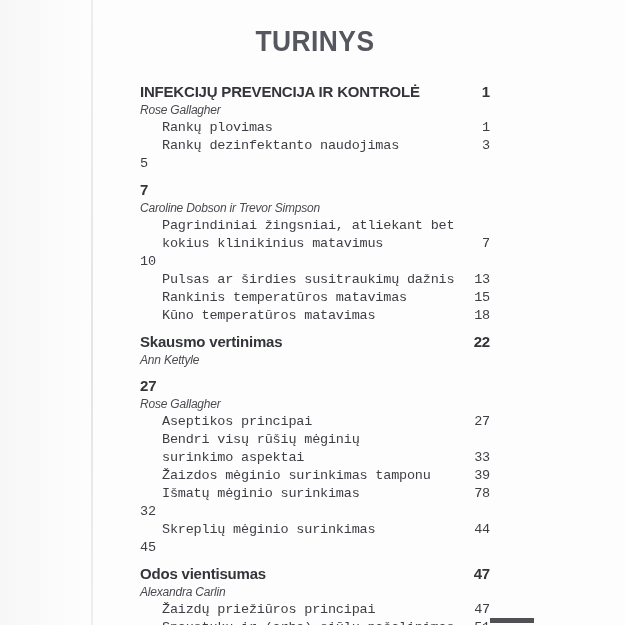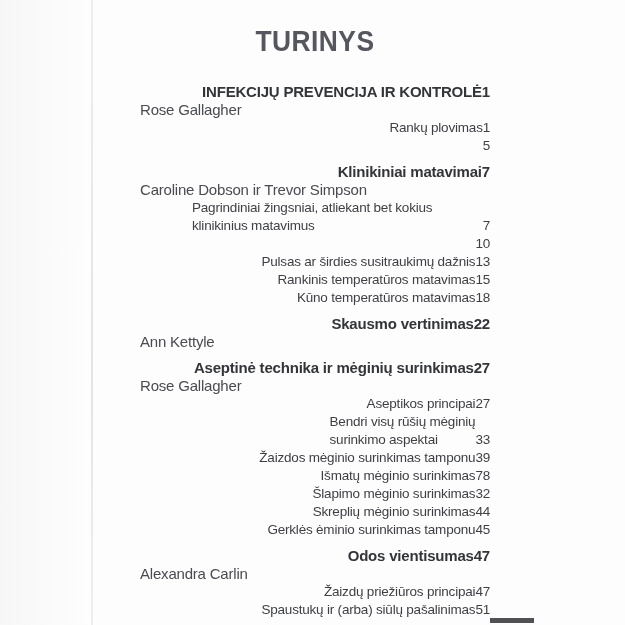--- a/index.html
+++ b/index.html
@@ -47,43 +47,44 @@
     margin-bottom: 26px;
   }
   .toc-section {
     margin-top: 8px;
   }
   .toc-section:first-child {
     margin-top: 0;
   }
   .row {
     display: flex;
-    justify-content: flex-end;
+    justify-content: space-between;
     align-items: flex-end;
-    margin-left: 30px;
   }
   .heading-row {
     font-weight: 700;
     color: #333539;
     font-size: 15px;
     line-height: 18px;
   }
   .heading-row .pg {
     font-weight: 700;
     color: #333539;
   }
   .author {
-    font-size: 15px;
+    font-style: italic;
+    font-size: 12px;
     line-height: 18px;
     color: #4a4b50;
   }
   .item-row {
     font-size: 13.5px;
     line-height: 18px;
     color: #3e3f44;
+    font-family: Liberation Mono, monospace;
   }
   .item-row .lbl {
     padding-left: 22px;
     white-space: pre-line;
   }
   .pg {
     flex: 0 0 auto;
     text-align: right;
   }
   .bottom-mark {
@@ -109,26 +110,29 @@
           <div class="row heading-row">
             <span class="h">INFEKCIJŲ PREVENCIJA IR KONTROLĖ</span>
             <span class="pg">1</span>
           </div>
           <div class="author">Rose Gallagher</div>
           <div class="row item-row">
             <span class="lbl">Rankų plovimas</span>
             <span class="pg">1</span>
           </div>
           <div class="row item-row">
+            <span class="lbl">Rankų dezinfektanto naudojimas</span>
+            <span class="pg">3</span>
+          </div>
+          <div class="row item-row">
             <span class="pg">5</span>
           </div>
         </section>
         <section class="toc-section">
           <div class="row heading-row">
-            <span class="h">Klinikiniai matavimai</span>
             <span class="pg">7</span>
           </div>
           <div class="author">Caroline Dobson ir Trevor Simpson</div>
           <div class="row item-row">
             <span class="lbl">Pagrindiniai žingsniai, atliekant bet kokius klinikinius matavimus</span>
             <span class="pg">7</span>
           </div>
           <div class="row item-row">
             <span class="pg">10</span>
           </div>
@@ -147,21 +151,20 @@
         </section>
         <section class="toc-section">
           <div class="row heading-row">
             <span class="h">Skausmo vertinimas</span>
             <span class="pg">22</span>
           </div>
           <div class="author">Ann Kettyle</div>
         </section>
         <section class="toc-section">
           <div class="row heading-row">
-            <span class="h">Aseptinė technika ir mėginių surinkimas</span>
             <span class="pg">27</span>
           </div>
           <div class="author">Rose Gallagher</div>
           <div class="row item-row">
             <span class="lbl">Aseptikos principai</span>
             <span class="pg">27</span>
           </div>
           <div class="row item-row">
             <span class="lbl">Bendri visų rūšių mėginių
 surinkimo aspektai</span>
@@ -169,29 +172,27 @@
           </div>
           <div class="row item-row">
             <span class="lbl">Žaizdos mėginio surinkimas tamponu</span>
             <span class="pg">39</span>
           </div>
           <div class="row item-row">
             <span class="lbl">Išmatų mėginio surinkimas</span>
             <span class="pg">78</span>
           </div>
           <div class="row item-row">
-            <span class="lbl">Šlapimo mėginio surinkimas</span>
             <span class="pg">32</span>
           </div>
           <div class="row item-row">
             <span class="lbl">Skreplių mėginio surinkimas</span>
             <span class="pg">44</span>
           </div>
           <div class="row item-row">
-            <span class="lbl">Gerklės ėminio surinkimas tamponu</span>
             <span class="pg">45</span>
           </div>
         </section>
         <section class="toc-section">
           <div class="row heading-row">
             <span class="h">Odos vientisumas</span>
             <span class="pg">47</span>
           </div>
           <div class="author">Alexandra Carlin</div>
           <div class="row item-row">

